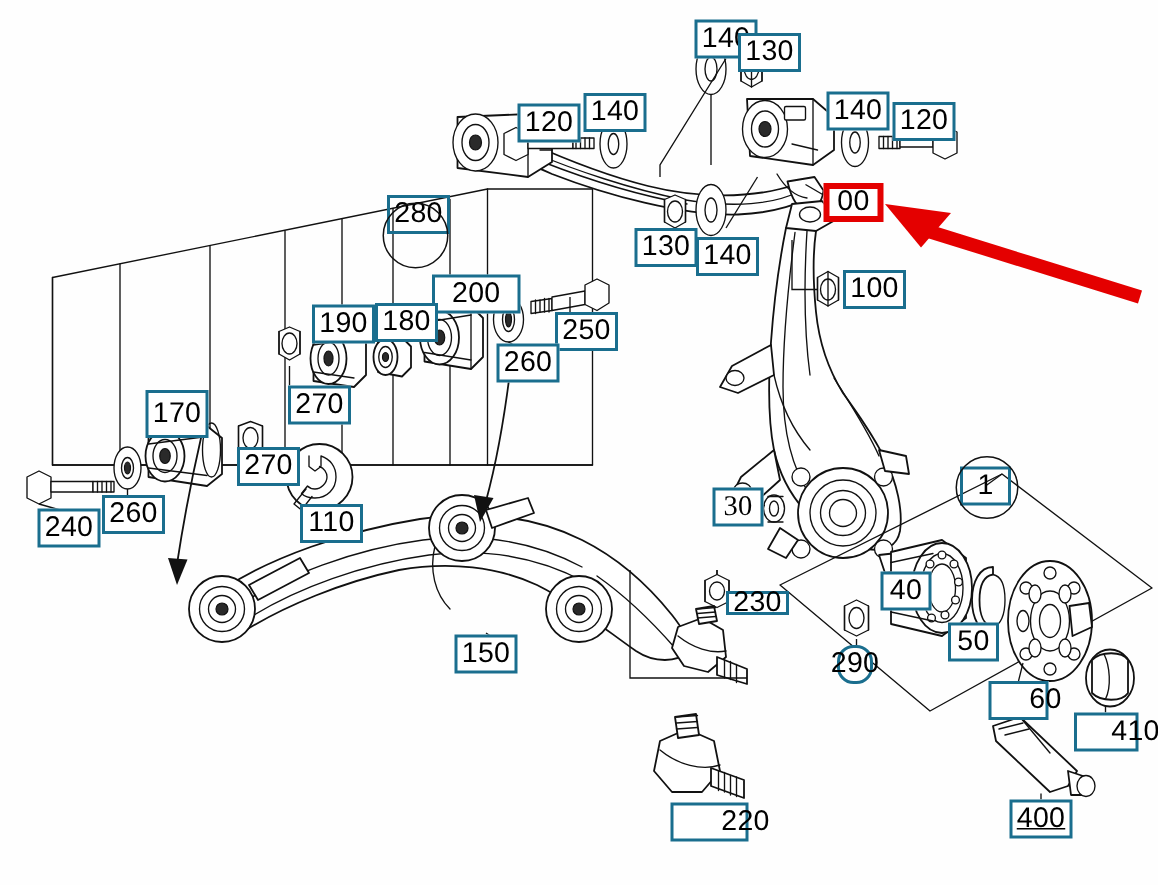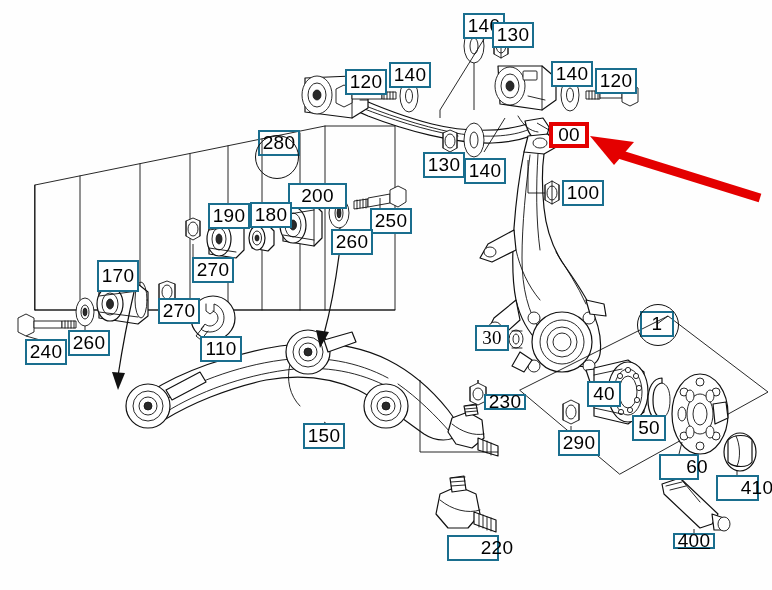--- a/index.html
+++ b/index.html
@@ -497,22 +497,22 @@
       <div class="callout" style="left: 192px; top: 257px; width: 42px; height: 26px;">270</div>
       <div class="callout" style="left: 97px; top: 260px; width: 42px; height: 32px;">170</div>
       <div class="callout" style="left: 158px; top: 298px; width: 42px; height: 26px;">270</div>
       <div class="callout" style="left: 200px; top: 336px; width: 42px; height: 26px;">110</div>
       <div class="callout" style="left: 68px; top: 330px; width: 42px; height: 26px;">260</div>
       <div class="callout" style="left: 25px; top: 339px; width: 42px; height: 26px; text-align: right;">240</div>
       <div class="callout" style="left: 303px; top: 423px; width: 42px; height: 26px;">150</div>
       <div class="callout" style="left: 475px; top: 325px; width: 34px; height: 26px; font-family: Liberation Serif, serif;">30</div>
       <div class="callout" style="left: 484px; top: 366px; width: 42px; height: 16px; margin-top: 28px;">230</div>
       <div class="callout" style="left: 447px; top: 535px; width: 42px; height: 26px; padding-left: 48px;">220</div>
-      <div class="callout" style="left: 558px; top: 430px; width: 42px; height: 26px;">290</div>
+      <div class="callout" style="left: 558px; top: 430px; width: 24px; height: 26px; border-radius: 11px;">290</div>
       <div class="callout" style="left: 640px; top: 311px; width: 34px; height: 26px; background: transparent;">1</div>
       <div class="callout" style="left: 587px; top: 381px; width: 34px; height: 26px;">40</div>
       <div class="callout" style="left: 632px; top: 415px; width: 34px; height: 26px;">50</div>
       <div class="callout" style="left: 659px; top: 454px; width: 34px; height: 26px; padding-left: 36px;">60</div>
       <div class="callout" style="left: 716px; top: 475px; width: 42px; height: 26px; padding-left: 39px;">410</div>
-      <div class="callout" style="left: 673px; top: 533px; width: 42px; height: 16px; text-decoration: underline;">400</div>
+      <div class="callout" style="left: 673px; top: 533px; width: 42px; height: 26px; text-decoration: underline;">400</div>
     </div>
 
 </div>
 
 </body></html>

